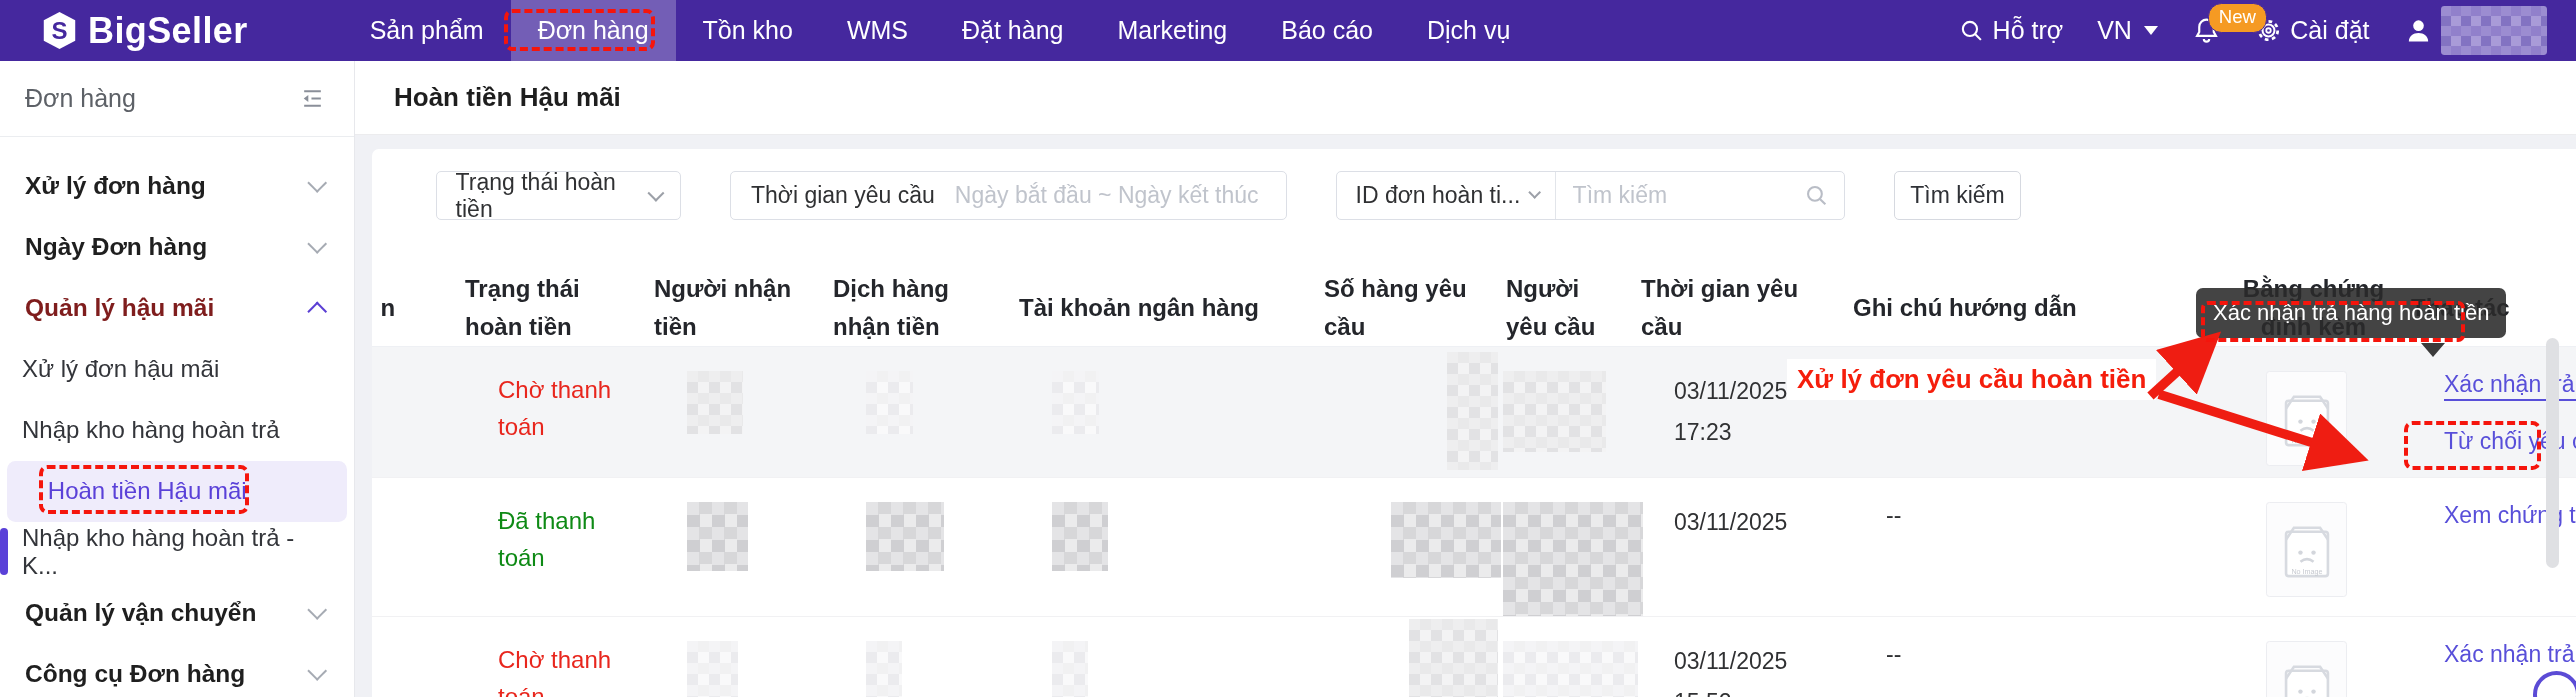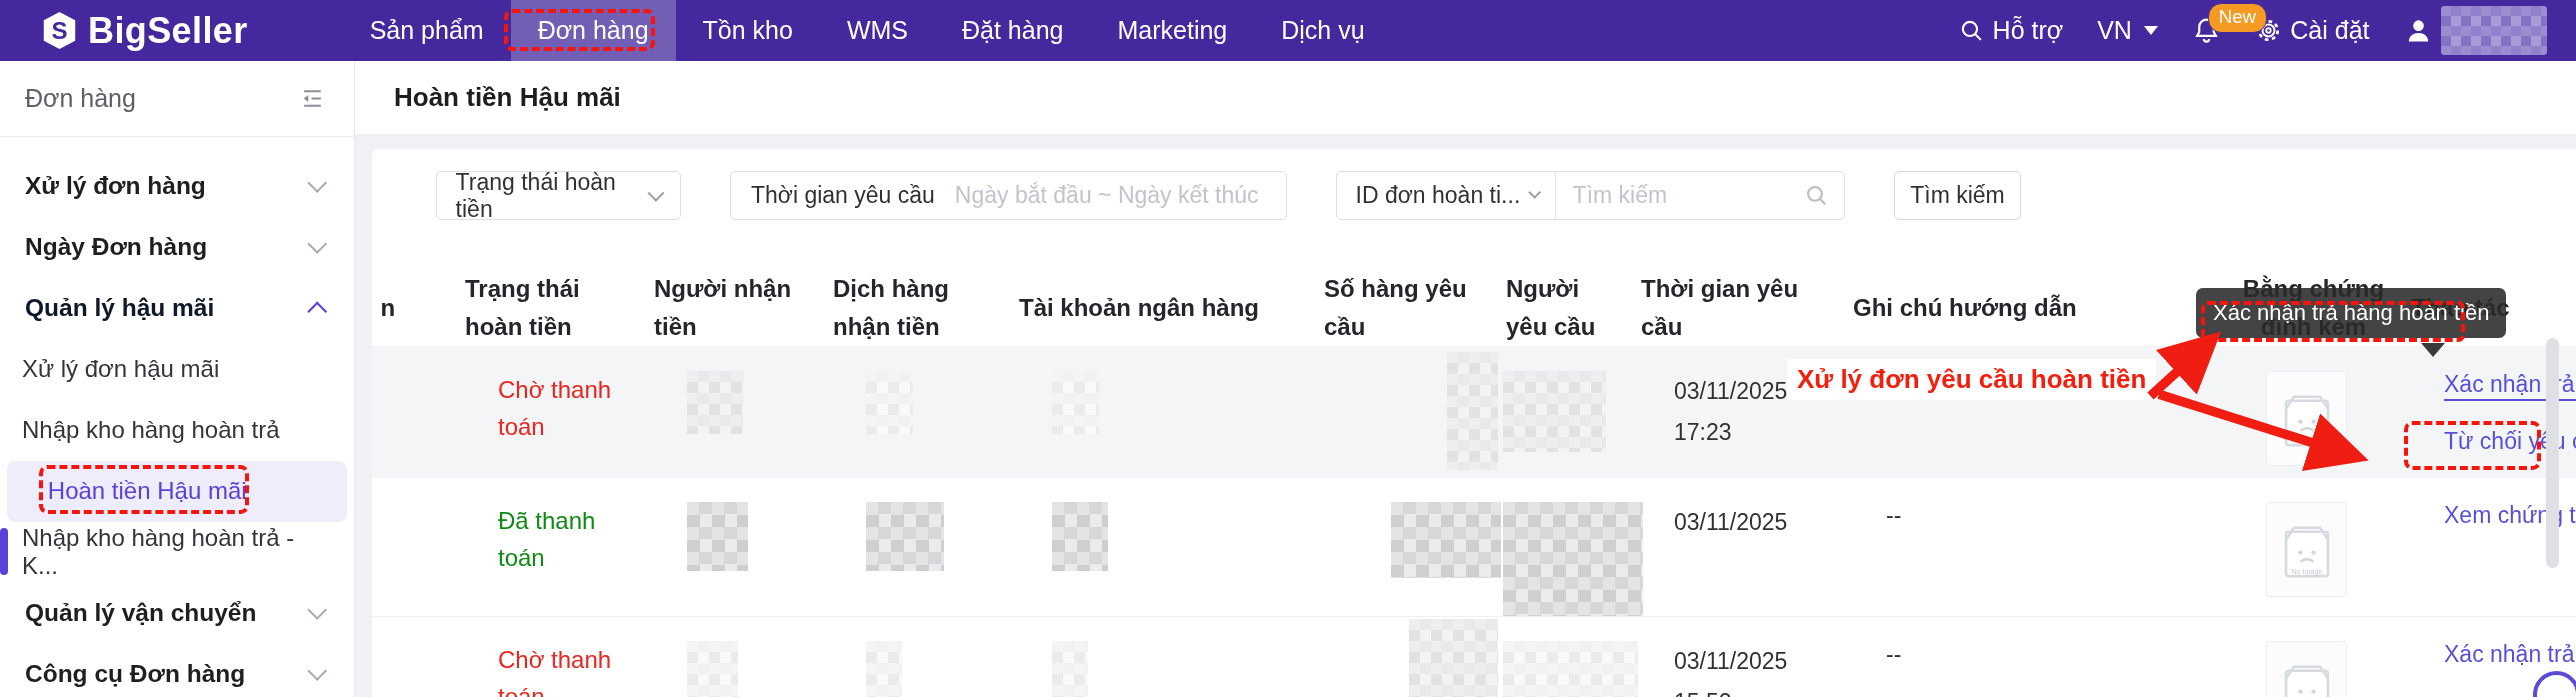--- a/index.html
+++ b/index.html
@@ -20,21 +20,21 @@
   .badge { position:absolute; top:-13.5px; left:16px; background:#f59a23; color:#fff; font-size:18.6px; line-height:1; padding:4.2px 10px 6px; border-radius:13.5px; border:1.7px solid #45289e; }
   .user-blur { width:106px; height:49px; border-radius:3.4px; }
 
   
   .sidebar { position:absolute; left:0; top:61px; width:355px; height:637px; background:#fff; border-right:0.8px solid #e7e8ec; z-index:2; }
   .sb-head { height:76px; display:flex; align-items:center; justify-content:space-between; padding:0 29px 0 25px; border-bottom:0.8px solid #ebedf0; }
   .sb-title { color:#5d6167; font-size:25px; }
   .sb-list { padding-top:18.6px; }
   .sb-item { height:61px; display:flex; align-items:center; justify-content:space-between; padding:0 30px 0 25px; font-size:24.5px; font-weight:bold; color:#1f1f1f; cursor:pointer; position:relative; }
   .sb-item.sub { padding-left:22px; font-weight:normal; font-size:24px; color:#33353a; }
-  .sb-item.group-active { color:#0f172a; }
+  .sb-item.group-active { color:#7f1d1d; }
   .sb-item.selected { margin:0 6.8px; padding-left:41px; background:#efecfb; border-radius:8.5px; color:#5a41d8; }
   .sel-bar { position:absolute; left:0; top:467px; width:7.6px; height:47px; background:#5a41d8; border-radius:4.2px; }
   .chev { width:14.4px; height:14.4px; border-right:2.5px solid #a6abb3; border-bottom:2.5px solid #a6abb3; transform:rotate(45deg); margin-top:-6px; }
   .chev.up { transform:rotate(-135deg); border-color:#5b3fd4; margin-top:6.8px; }
 
   
   .page-head { position:absolute; left:355px; top:61px; width:2221px; height:74px; background:#fff; display:flex; align-items:center; border-bottom:0.8px solid #ececee; }
   .page-title { font-size:26px; font-weight:bold; color:#1e1e1e; margin-left:39px; }
   .card { position:absolute; left:372px; top:149px; width:2204px; height:549px; background:#fff; border-top-left-radius:6.8px; }
 
@@ -97,20 +97,21 @@
     </svg>
     <span class="brand-name">BigSeller</span>
   </div>
   <div class="nav-items">
     <div class="nav-item">Sản phẩm</div>
     <div class="nav-item active">Đơn hàng</div>
     <div class="nav-item">Tồn kho</div>
     <div class="nav-item">WMS</div>
     <div class="nav-item">Đặt hàng</div>
     <div class="nav-item">Marketing</div>
+    <div class="nav-item">Báo cáo</div>
     <div class="nav-item">Dịch vụ</div>
   </div>
   <div class="nav-right">
     <div class="nav-chunk">
       <svg width="25" height="25" viewBox="0 0 24 24">
         <circle cx="10.5" cy="10.5" r="6.8" stroke="#fff" stroke-width="2" fill="none"></circle>
         <line x1="15.6" y1="15.6" x2="21" y2="21" stroke="#fff" stroke-width="2"></line>
       </svg>
       <span>Hỗ trợ</span>
     </div>

